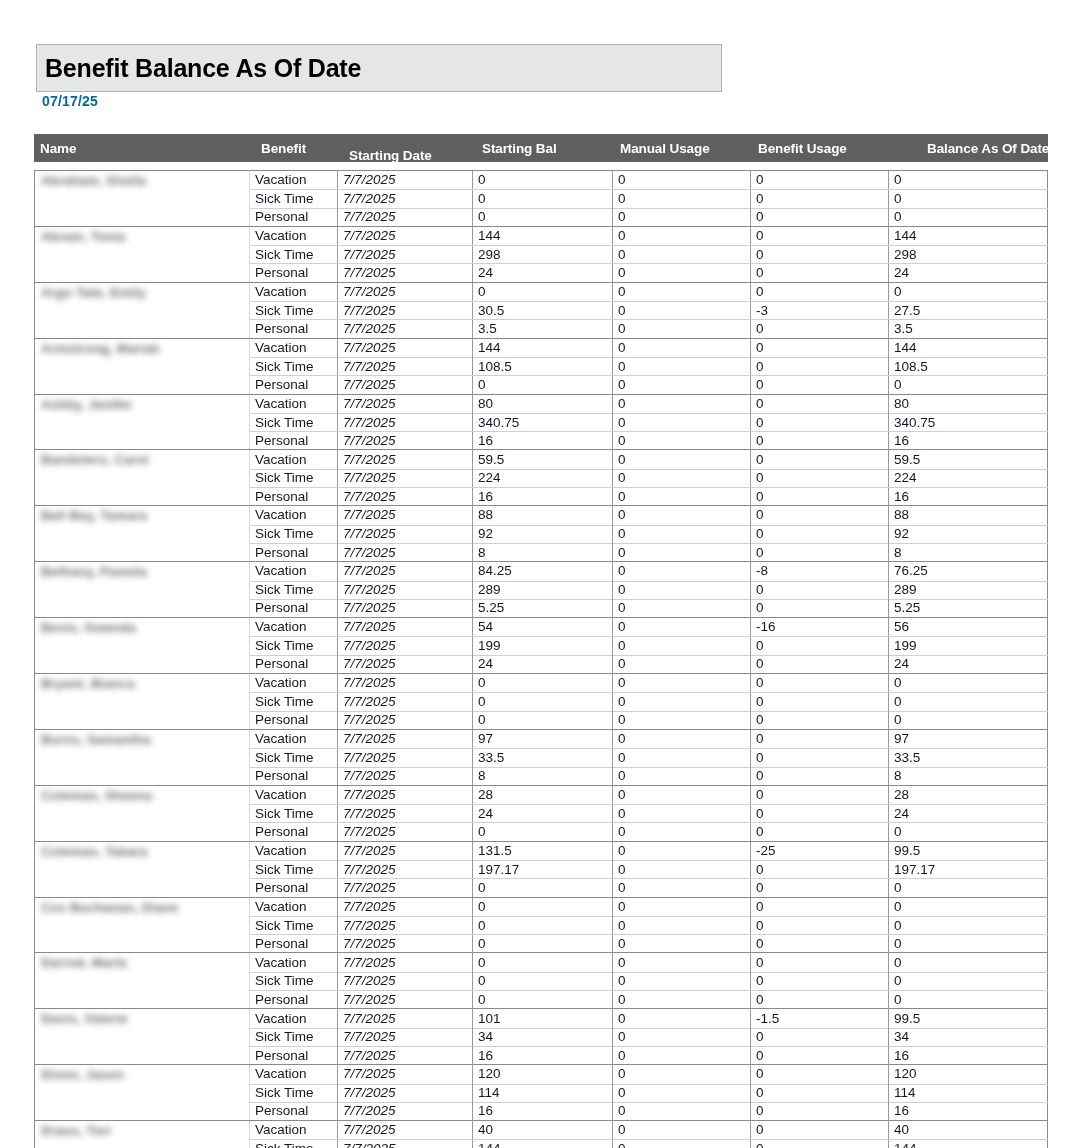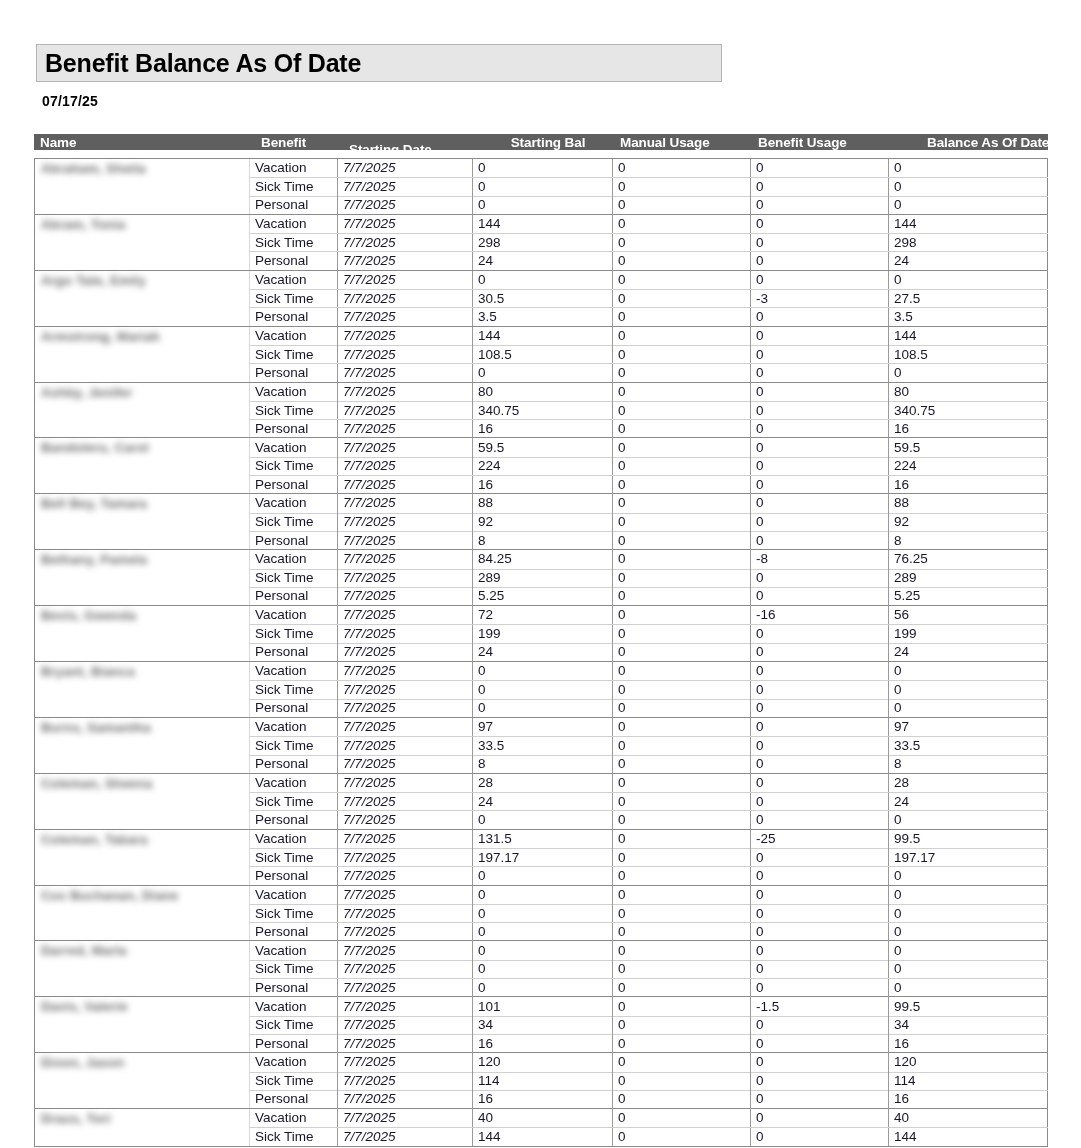--- a/index.html
+++ b/index.html
@@ -22,21 +22,21 @@
     top: 0;
     width: 1081px;
   }
 
   
   .title-box {
     position: absolute;
     left: 36px;
     top: 44px;
     width: 686px;
-    height: 38px;
+    height: 48px;
     background: #e6e6e6;
     border: 1px solid #b3b3b3;
     box-sizing: border-box;
     display: flex;
     align-items: center;
   }
   .title-text {
     font-size: 25px;
     font-weight: bold;
     letter-spacing: -0.2px;
@@ -44,36 +44,36 @@
     padding-left: 8px;
     line-height: 1;
   }
 
   .report-date {
     position: absolute;
     left: 42px;
     top: 93px;
     font-size: 14px;
     font-weight: bold;
-    color: #000000;
+    color: #0369a1;
     letter-spacing: 0.2px;
   }
 
   
   .grid {
     position: absolute;
     left: 34px;
     top: 134px;
     width: 1014px;
   }
 
   .hdr {
     display: flex;
     background: #5f5f5f;
-    height: 16px;
+    height: 28px;
     align-items: center;
   }
   .hdr .cell {
     color: #ffffff;
     font-size: 13.5px;
     font-weight: bold;
     letter-spacing: -0.1px;
     white-space: nowrap;
     overflow: hidden;
     box-sizing: border-box;
@@ -149,21 +149,21 @@
   .w-startdate { width: 135px; min-width: 135px; border-right: 1px solid #9a9a9a; font-style: italic; }
   .w-startbal  { width: 140px; min-width: 140px; border-right: 1px solid #9a9a9a; }
   .w-manual    { width: 138px; min-width: 138px; border-right: 1px solid #9a9a9a; }
   .w-usage     { width: 138px; min-width: 138px; border-right: 1px solid #9a9a9a; }
   .w-balance   { width: 159px; min-width: 159px; }
 
   
   .h-name      { width: 221px; min-width: 221px; }
   .h-benefit   { width: 88px;  min-width: 88px; }
   .h-startdate { width: 133px; min-width: 133px; margin-top: 14px; }
-  .h-startbal  { width: 138px; min-width: 138px; text-align: center; }
+  .h-startbal  { width: 138px; min-width: 138px; }
   .h-manual    { width: 138px; min-width: 138px; }
   .h-usage     { width: 137px; min-width: 137px; }
   .h-balance   { width: 159px; min-width: 159px; margin-left: 32px; }
 
   .clip { overflow: hidden; height: 1014px; }
 </style>
 </head>
 <body>
 
 <div id="report">
@@ -439,21 +439,21 @@
             </div>
           </div>
           <div class="emp-group">
             <div class="name-cell">
               <div class="name-blur">Bevis, Gwenda</div>
             </div>
             <div class="rows-cell">
               <div class="drow first">
                 <div class="c w-benefit">Vacation</div>
                 <div class="c w-startdate">7/7/2025</div>
-                <div class="c w-startbal">72</div>
+                <div class="c w-startbal">54</div>
                 <div class="c w-manual">0</div>
                 <div class="c w-usage">-16</div>
                 <div class="c w-balance">56</div>
               </div>
               <div class="drow">
                 <div class="c w-benefit">Sick Time</div>
                 <div class="c w-startdate">7/7/2025</div>
                 <div class="c w-startbal">199</div>
                 <div class="c w-manual">0</div>
                 <div class="c w-usage">0</div>

